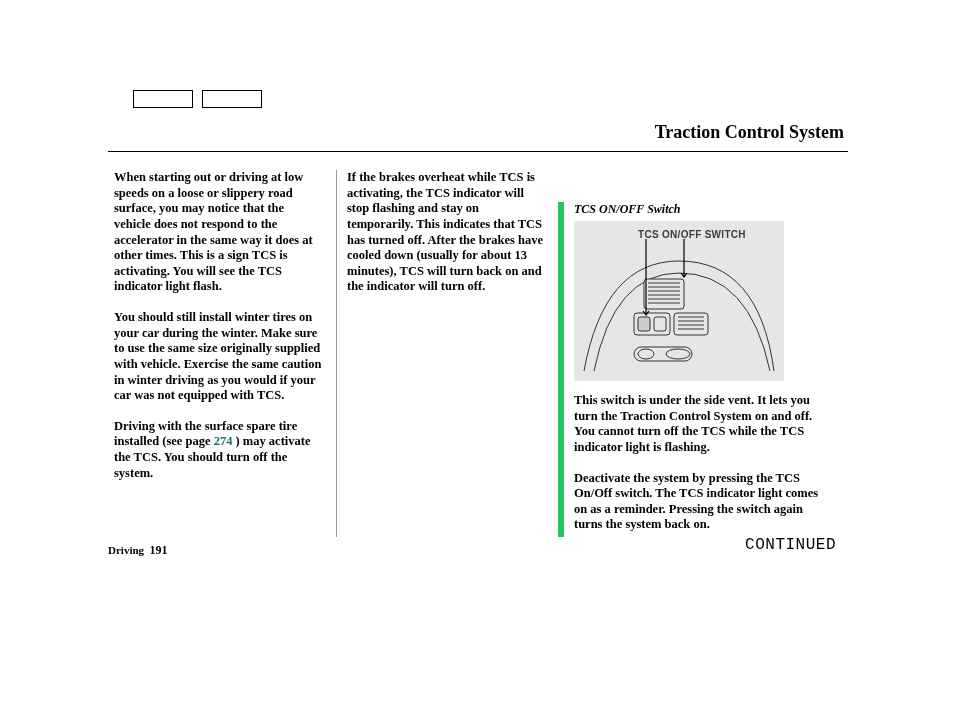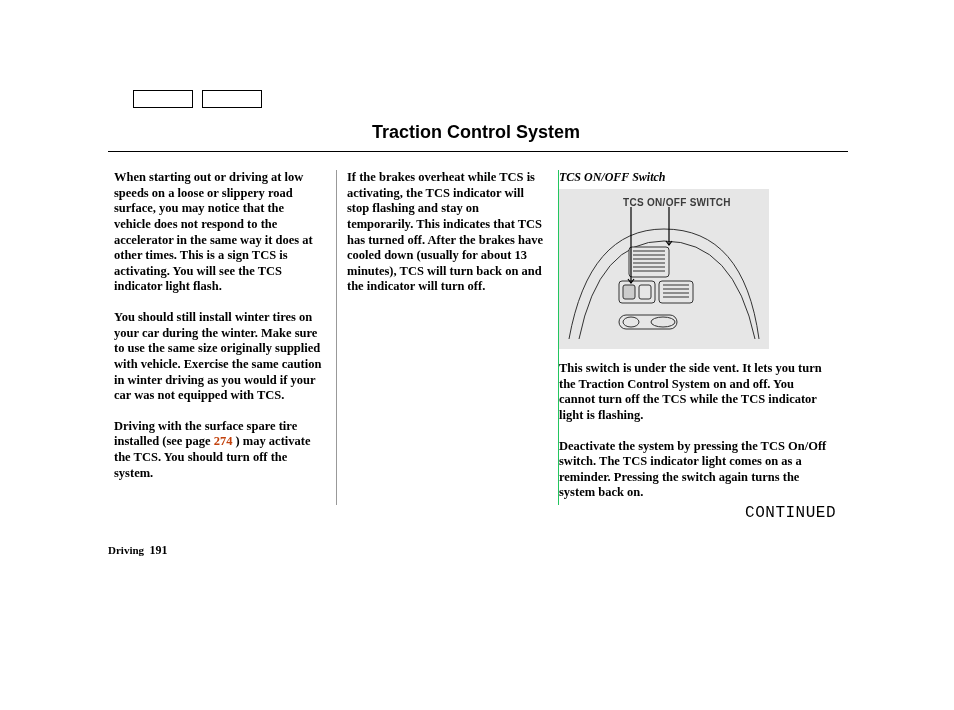--- a/index.html
+++ b/index.html
@@ -24,24 +24,24 @@
     width: 60px;
     height: 18px;
   }
   .header-area {
     position: absolute;
     top: 122px;
     left: 108px;
     width: 740px;
   }
   .title {
-    font-family: Liberation Sans, sans-serif;
+    font-family: Liberation Serif, serif;
     font-size: 18px;
     font-weight: bold;
-    text-align: center;
+    text-align: right;
     padding-right: 4px;
     margin-bottom: 8px;
   }
   .rule {
     border: none;
     border-top: 1px solid #000;
     width: 100%;
   }
   .columns {
     position: absolute;
@@ -50,21 +50,21 @@
     width: 730px;
     display: flex;
   }
   .col {
     position: relative;
     padding-right: 14px;
     line-height: 1.25;
   }
   .col1 { width: 222px; }
   .col2 { width: 222px; border-left: 1px solid #999; padding-left: 10px; }
-  .col3 { width: 286px; border-left: 1px solid #22c55e; position: relative; }
+  .col3 { width: 286px; border-left: 6px solid #22c55e; padding-left: 10px; position: relative; margin-top: 32px; }
   .para { margin-bottom: 15px; font-weight: bold; }
   .subhead {
     font-weight: bold;
     font-style: italic;
     margin-bottom: 4px;
     font-size: 12px;
   }
   .figure {
     width: 210px;
     height: 160px;
@@ -95,21 +95,21 @@
   .footer {
     position: absolute;
     top: 543px;
     left: 108px;
     width: 740px;
     text-align: left;
     font-size: 11px;
   }
   .footer .section { font-weight: bold; }
   .footer .page-num { font-weight: bold; font-size: 12px; }
-  a.page-link { color: #c2410c; text-decoration: none; }
+  a.page-link { color: #0f766e; text-decoration: none; }
 </style>
 </head>
 <body>
 
 <div class="top-boxes">
   <div></div>
   <div></div>
 </div>
 
 <div class="header-area">

